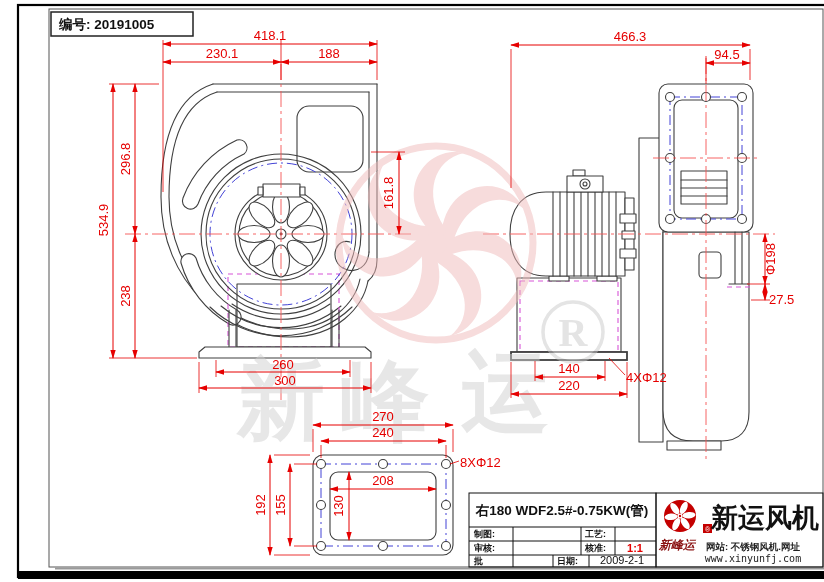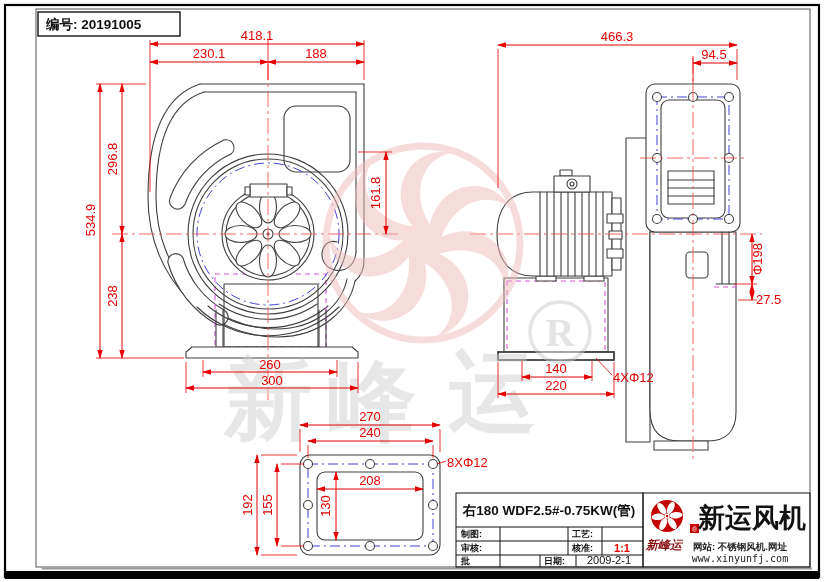--- a/index.html
+++ b/index.html
@@ -1,16 +1,16 @@
 <!DOCTYPE html>
 <html><head>
 <meta charset="utf-8">
 <style>
   html,body{margin:0;padding:0;background:#fff;}
-  .wrap{width:812px;height:582px;position:relative;font-family:"Liberation Sans",sans-serif;}
+  .wrap{width:812px;height:582px;position:relative;font-family:"Liberation Sans",sans-serif;padding-left:13px;}
   svg{display:block;}
   .k  {stroke:#3f3f3f;stroke-width:1.1;fill:none;stroke-linejoin:round;stroke-linecap:round;}
   .kw {stroke:#3f3f3f;stroke-width:1.1;fill:#fff;stroke-linejoin:round;}
   .kt {stroke:#3f3f3f;stroke-width:1.8;fill:#fff;}
   .r  {stroke:#e60000;stroke-width:1;fill:none;}
   .rx {stroke:#e60000;stroke-width:0.8;fill:none;}
   .rt {fill:#e60000;font:13px "Liberation Sans",sans-serif;}
   .cl {stroke:#f55454;stroke-width:0.9;fill:none;stroke-dasharray:16 4 3 4;}
   .bl {stroke:#4343d6;stroke-width:1;fill:none;stroke-dasharray:10 4 2 4;}
   .mg {stroke:#d855d8;stroke-width:1.1;fill:none;stroke-dasharray:5 4;}

